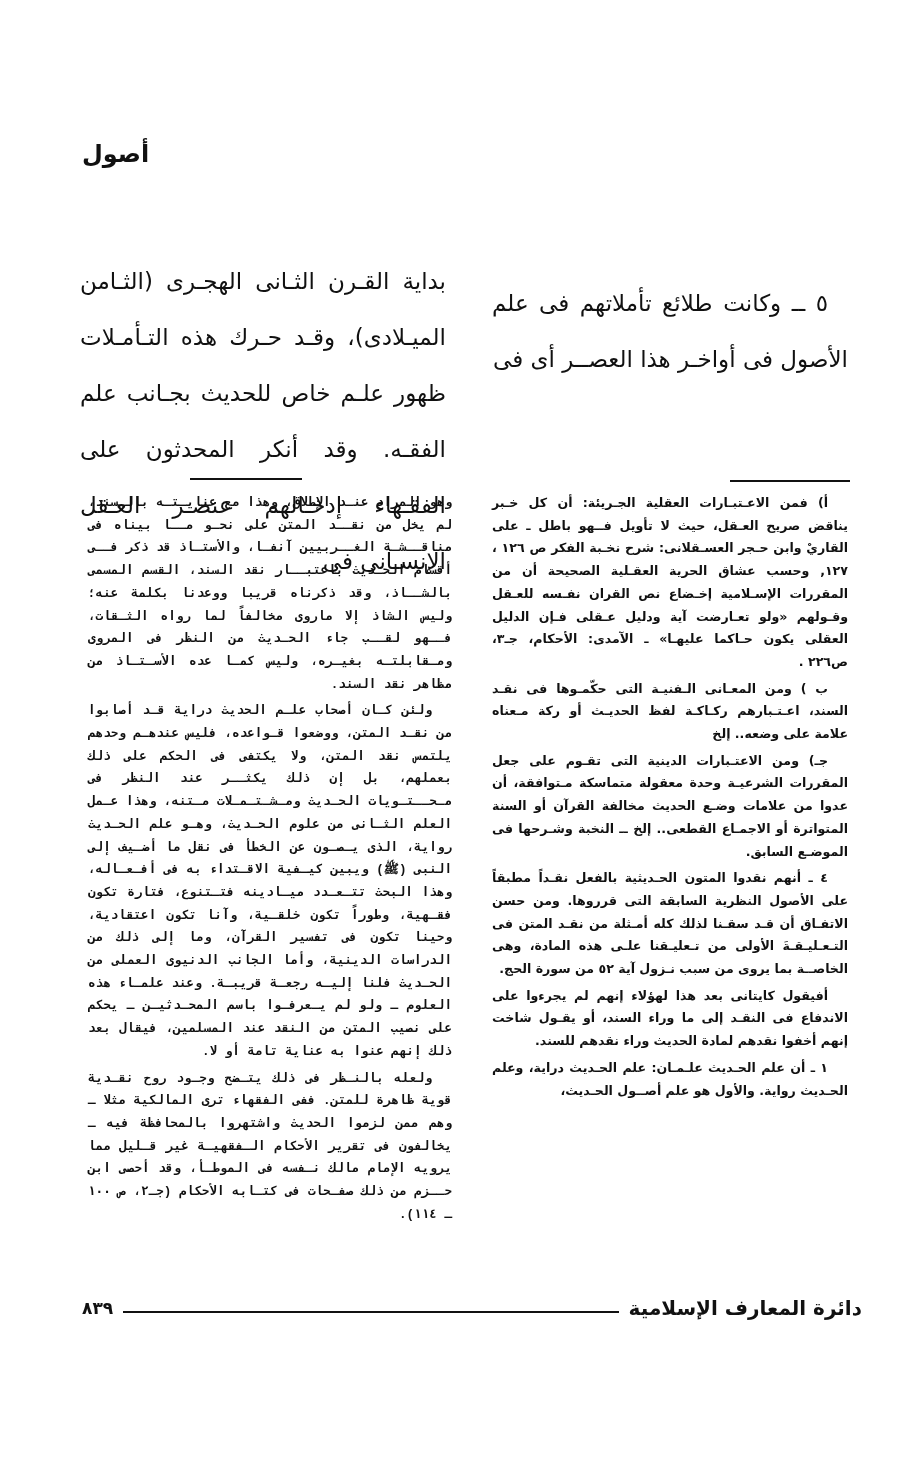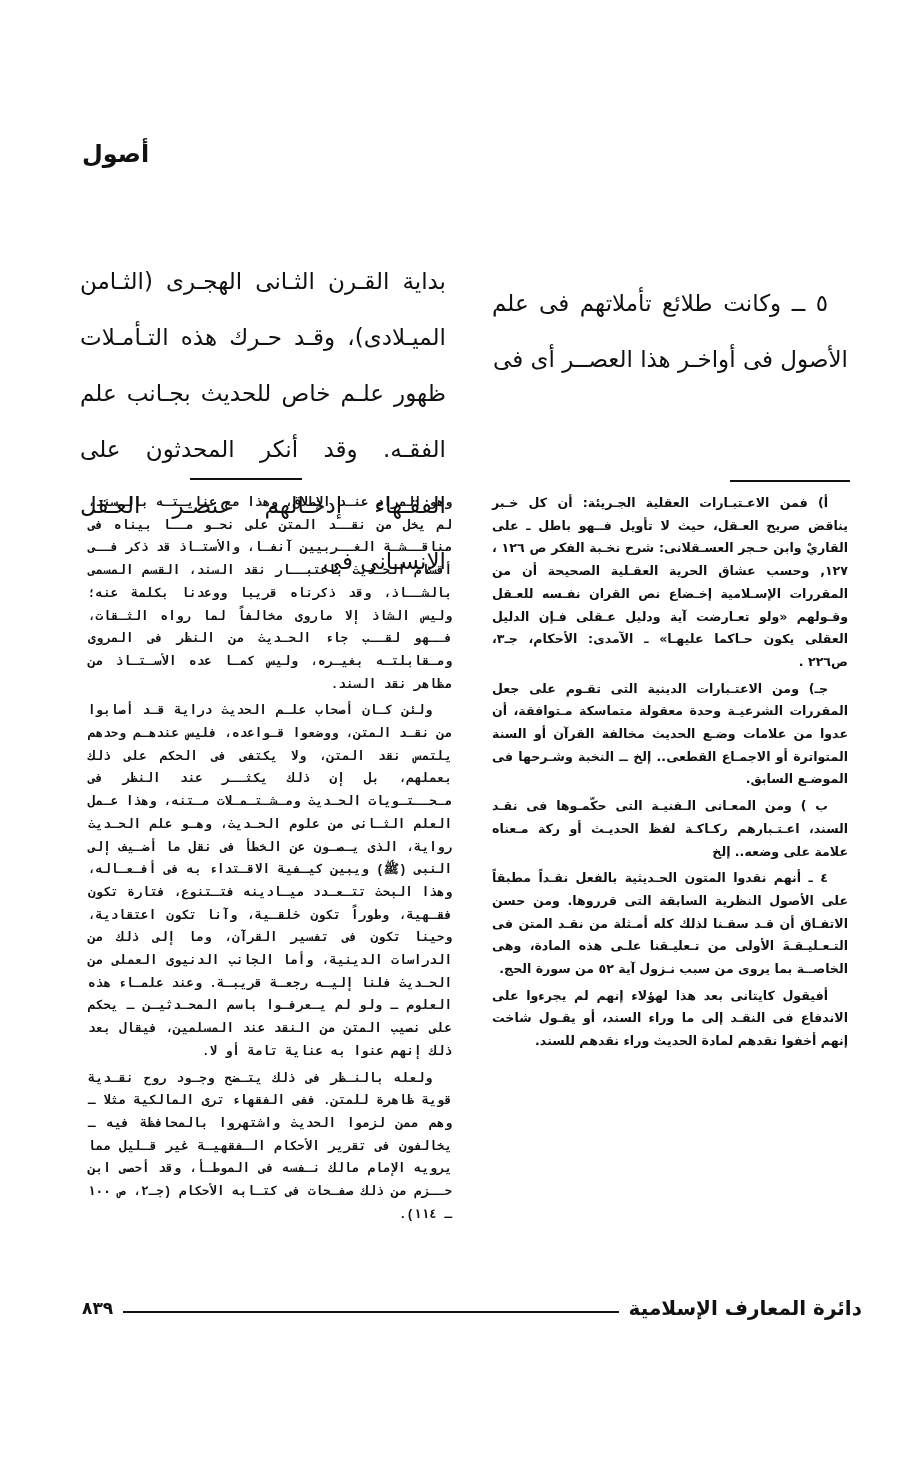--- a/index.html
+++ b/index.html
@@ -104,24 +104,25 @@
 
   <div class="main-text" style="left:80px; top:253px; width:366px;">
     <p>بداية القـرن الثـانى الهجـرى (الثـامن الميـلادى)، وقـد حـرك هذه التـأمـلات ظهور علـم خاص للحديث بجـانب علم الفقـه. وقد أنكر المحدثون على الفقـهاء إدخـالهم عنصـر العـقل الإنسـانى فى</p>
   </div>
 
   <div class="divider" style="left:730px; top:480px; width:120px;"></div>
   <div class="divider" style="left:190px; top:478px; width:112px;"></div>
 
   <div class="notes" style="left:492px; top:492px; width:356px;">
     <p>أ) فمن الاعـتبـارات العقلية الجـريئة: أن كل خـبر يناقض صريح العـقل، حيث لا تأويل فــهو باطل ـ على القاريْ وابن حـجر العسـقلانى: شرح نخـبة الفكر ص ١٢٦ ، ١٢٧, وحسب عشاق الحرية العقـلية الصحيحة أن من المقررات الإسـلامية إخـضاع نص القران نفـسه للعـقل وقـولهم «ولو تعـارضت آية ودليل عـقلى فـإن الدليل العقلى يكون حـاكما عليهـا» ـ الآمدى: الأحكام، جـ٣، ص٢٢٦ .</p>
+    <p>ب ) ومن المعـانى الـفنيـة التى حكّمـوها فى نقـد السند، اعـتـبارهم ركـاكـة لفظ الحديـث أو ركة مـعناه علامة على وضعه.. إلخ</p>
     <p>جـ) ومن الاعتـبارات الدينية التى تقـوم على جعل المقررات الشرعيـة وحدة معقولة متماسكة مـتوافقة، أن عدوا من علامات وضـع الحديث مخالفة القرآن أو السنة المتواترة أو الاجمـاع القطعى.. إلخ ــ النخبة وشـرحها فى الموضـع السابق.</p>
-    <p>ب ) ومن المعـانى الـفنيـة التى حكّمـوها فى نقـد السند، اعـتـبارهم ركـاكـة لفظ الحديـث أو ركة مـعناه علامة على وضعه.. إلخ</p>
     <p>٤ ـ أنهم نقدوا المتون الحـديثية بالفعل نقـداً مطبقاً على الأصول النظرية السابقة التى قرروها. ومن حسن الاتفـاق أن قـد سقـنا لذلك كله أمـثلة من نقـد المتن فى التـعـليـقـةَ الأولى من تـعليـقنا علـى هذه المادة، وهى الخاصــة بما يروى من سبب نـزول آية ٥٢ من سورة الحج.</p>
     <p>أفيقول كايتانى بعد هذا لهؤلاء إنهم لم يجرءوا على الاندفاع فى النقـد إلى ما وراء السند، أو يقـول شاخت إنهم أخفوا نقدهم لمادة الحديث وراء نقدهم للسند.</p>
+    <p>١ ـ أن علم الحـديث علـمـان: علم الحـديث دراية، وعلم الحـديث رواية. والأول هو علم أصــول الحـديث،</p>
   </div>
 
   <div class="notes" style="left:88px; top:492px; width:364px;font-family:Liberation Mono, monospace;">
     <p class="noindent">وهو المراد عنـد الإطلاق، وهذا مع عنايـتـه بالـسند، لم يخل من نقــد المتن على نحـو مــا بيناه فى مناقــشـة الغــربيين آنفـا، والأستـاذ قد ذكر فــى أقسام الحـديث باعتبــار نقد السند، القسم المسمى بالشــاذ، وقد ذكرناه قريبا ووعدنا بكلمة عنه؛ وليس الشاذ إلا ماروى مخالفاً لما رواه الثـقات، فــهو لقــب جاء الحـديث من النظر فى المروى ومـقابلتـه بغيـره، وليس كمـا عده الأسـتـاذ من مظاهر نقد السند.</p>
     <p>ولئن كـان أصحاب علـم الحديث دراية قـد أصابوا من نقـد المتن، ووضعوا قـواعده، فليس عندهـم وحدهم يلتمس نقد المتن، ولا يكتفى فى الحكم على ذلك بعملهم، بل إن ذلك يكثــر عند النظر فى مـحــتـويات الحـديث ومـشـتـمـلات مـتنه، وهذا عـمل العلم الثـانى من علوم الحـديث، وهـو علم الحـديث رواية، الذى يـصـون عن الخطأ فى نقل ما أضـيف إلى النبى (ﷺ) ويبين كيـفية الاقـتداء به فى أفـعـاله، وهذا البحث تتـعـدد ميـادينه فتـتنوع، فتارة تكون فقـهية، وطوراً تكون خلقـية، وآنا تكون اعتقادية، وحينا تكون فى تفسير القرآن، وما إلى ذلك من الدراسات الدينية، وأما الجانب الدنيوى العملى من الحـديث فلنا إليـه رجعـة قريبـة. وعند علمـاء هذه العلوم ـ ولو لم يـعرفـوا باسم المحـدثيـن ـ يحكم على نصيب المتن من النقد عند المسلمين، فيقال بعد ذلك إنهم عنوا به عناية تامة أو لا.</p>
     <p>ولعله بالنـظر فى ذلك يتـضح وجـود روح نقـدية قوية ظاهرة للمتن. ففى الفقهاء ترى المالكية مثلا ـ وهم ممن لزموا الحديث واشتهروا بالمحافظة فيه ـ يخالفون فى تقرير الأحكام الـفقهيـة غير قـليل مما يرويه الإمام مالك نـفسه فى الموطـأ، وقد أحصى ابن حــزم من ذلك صفـحات فى كتـابه الأحكام (جـ٢، ص ١٠٠ ـ ١١٤).</p>
   </div>
 
   <div class="footer">
     <span class="pg">٨٣٩</span>

